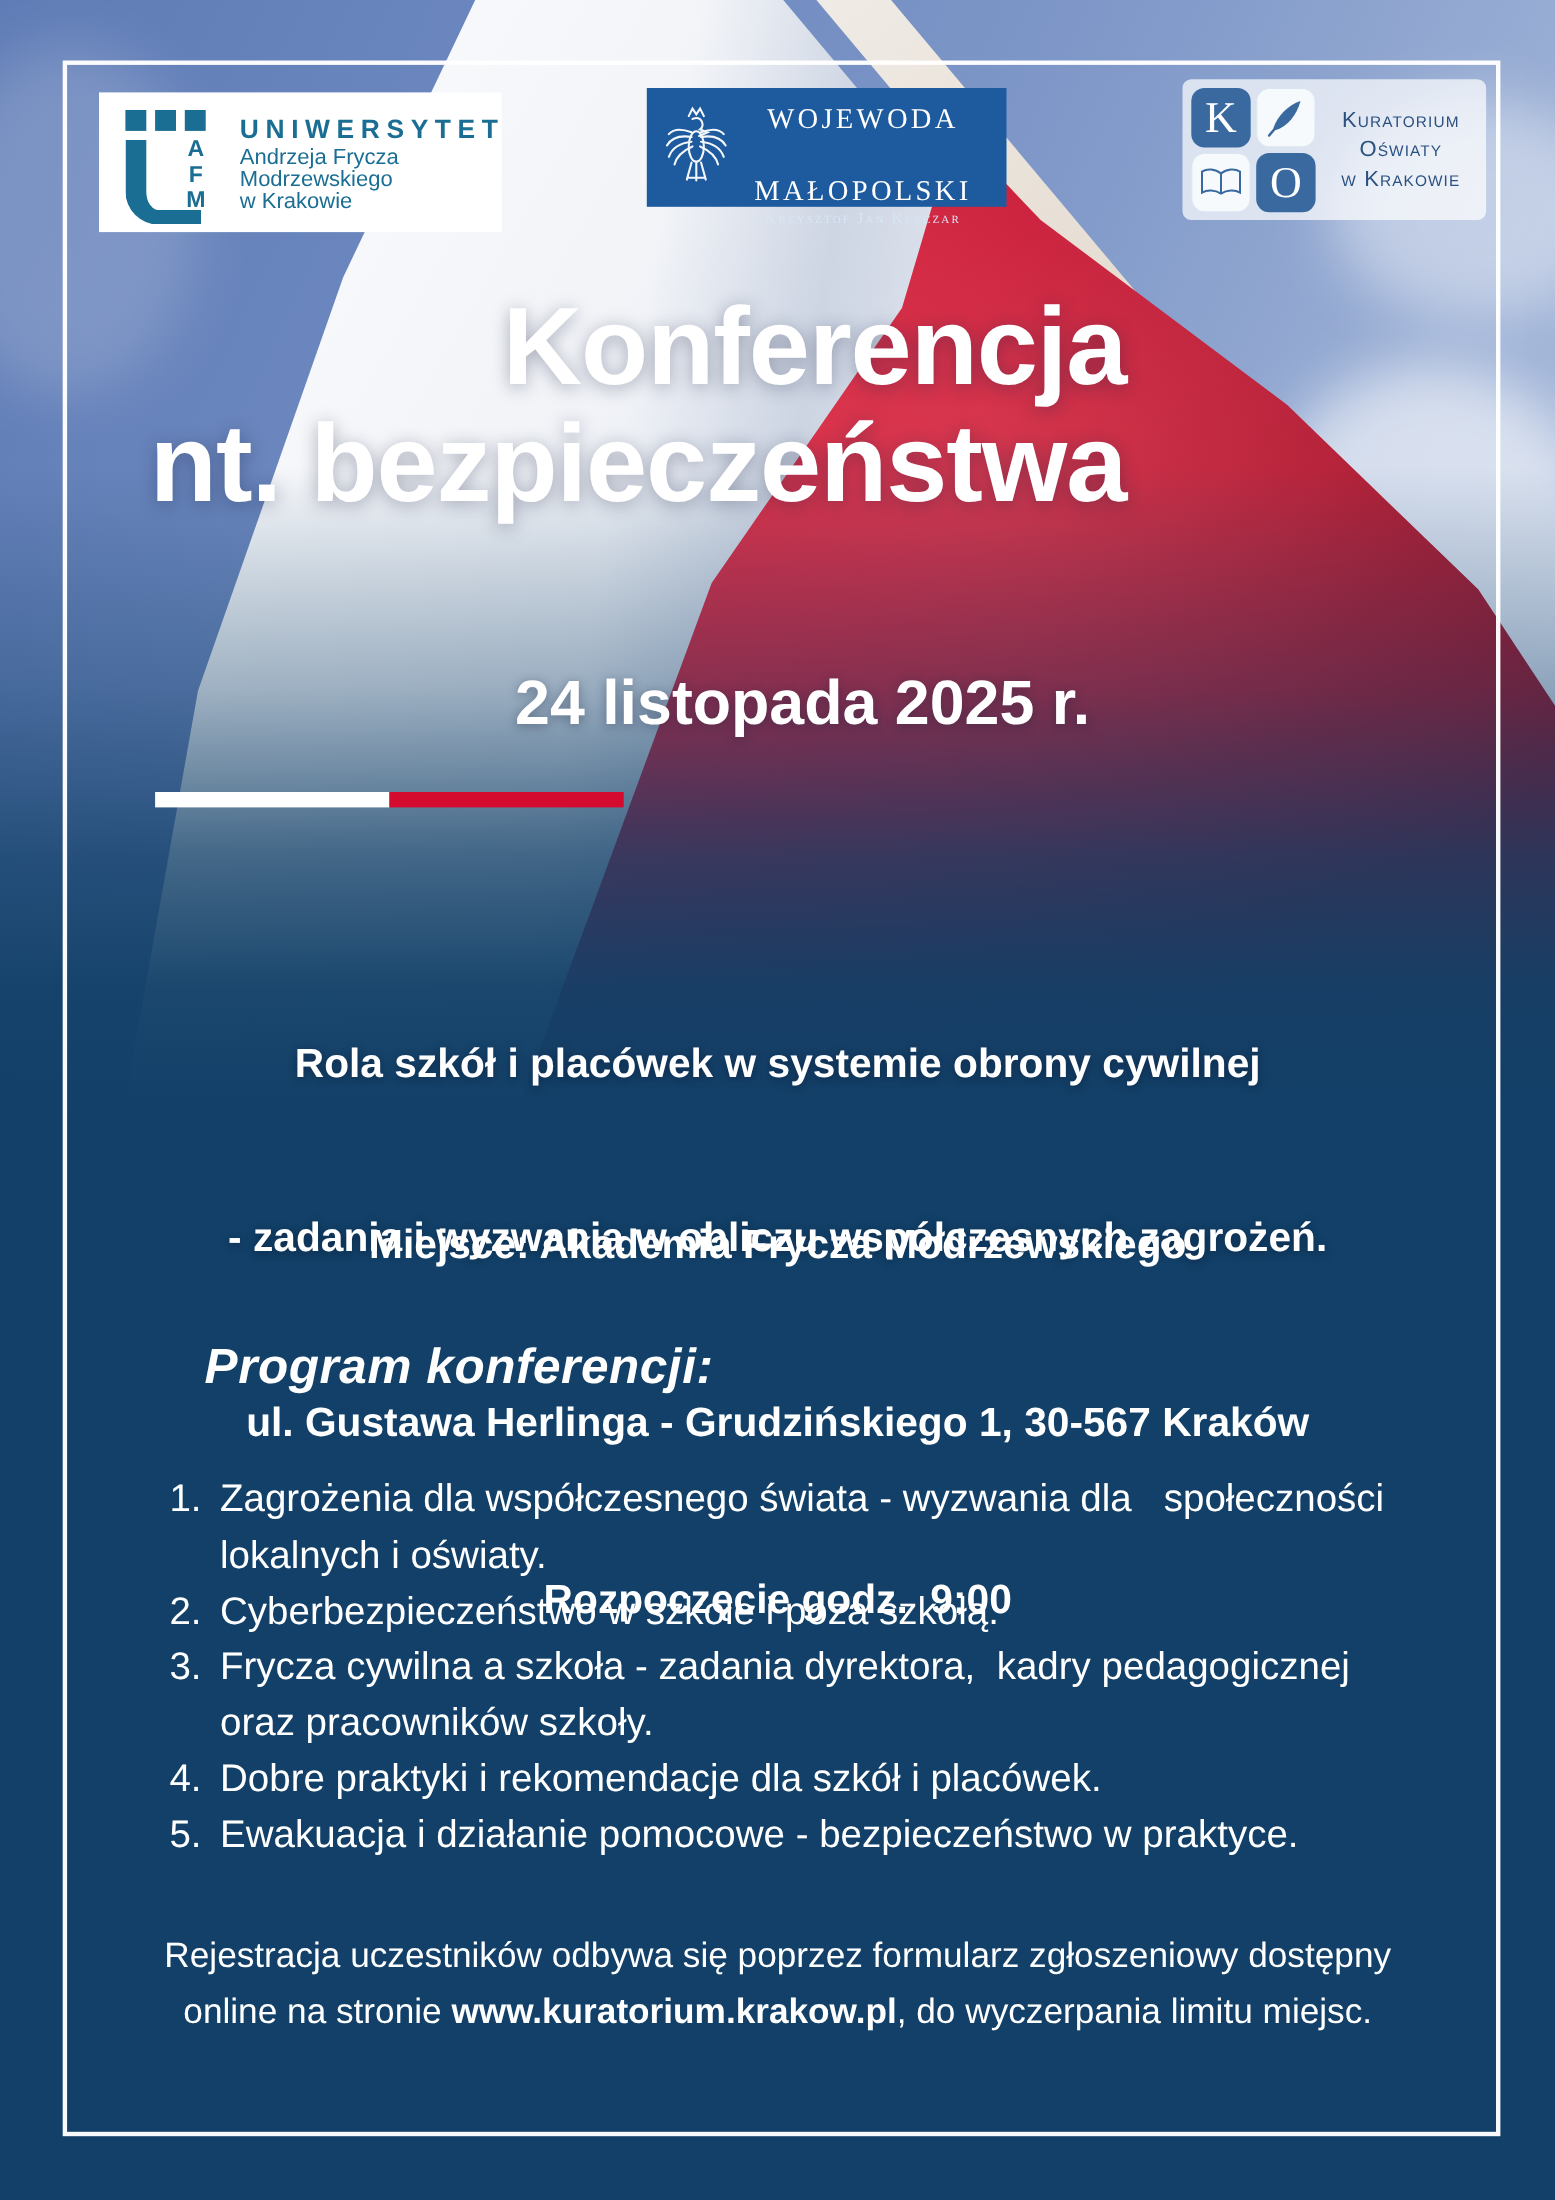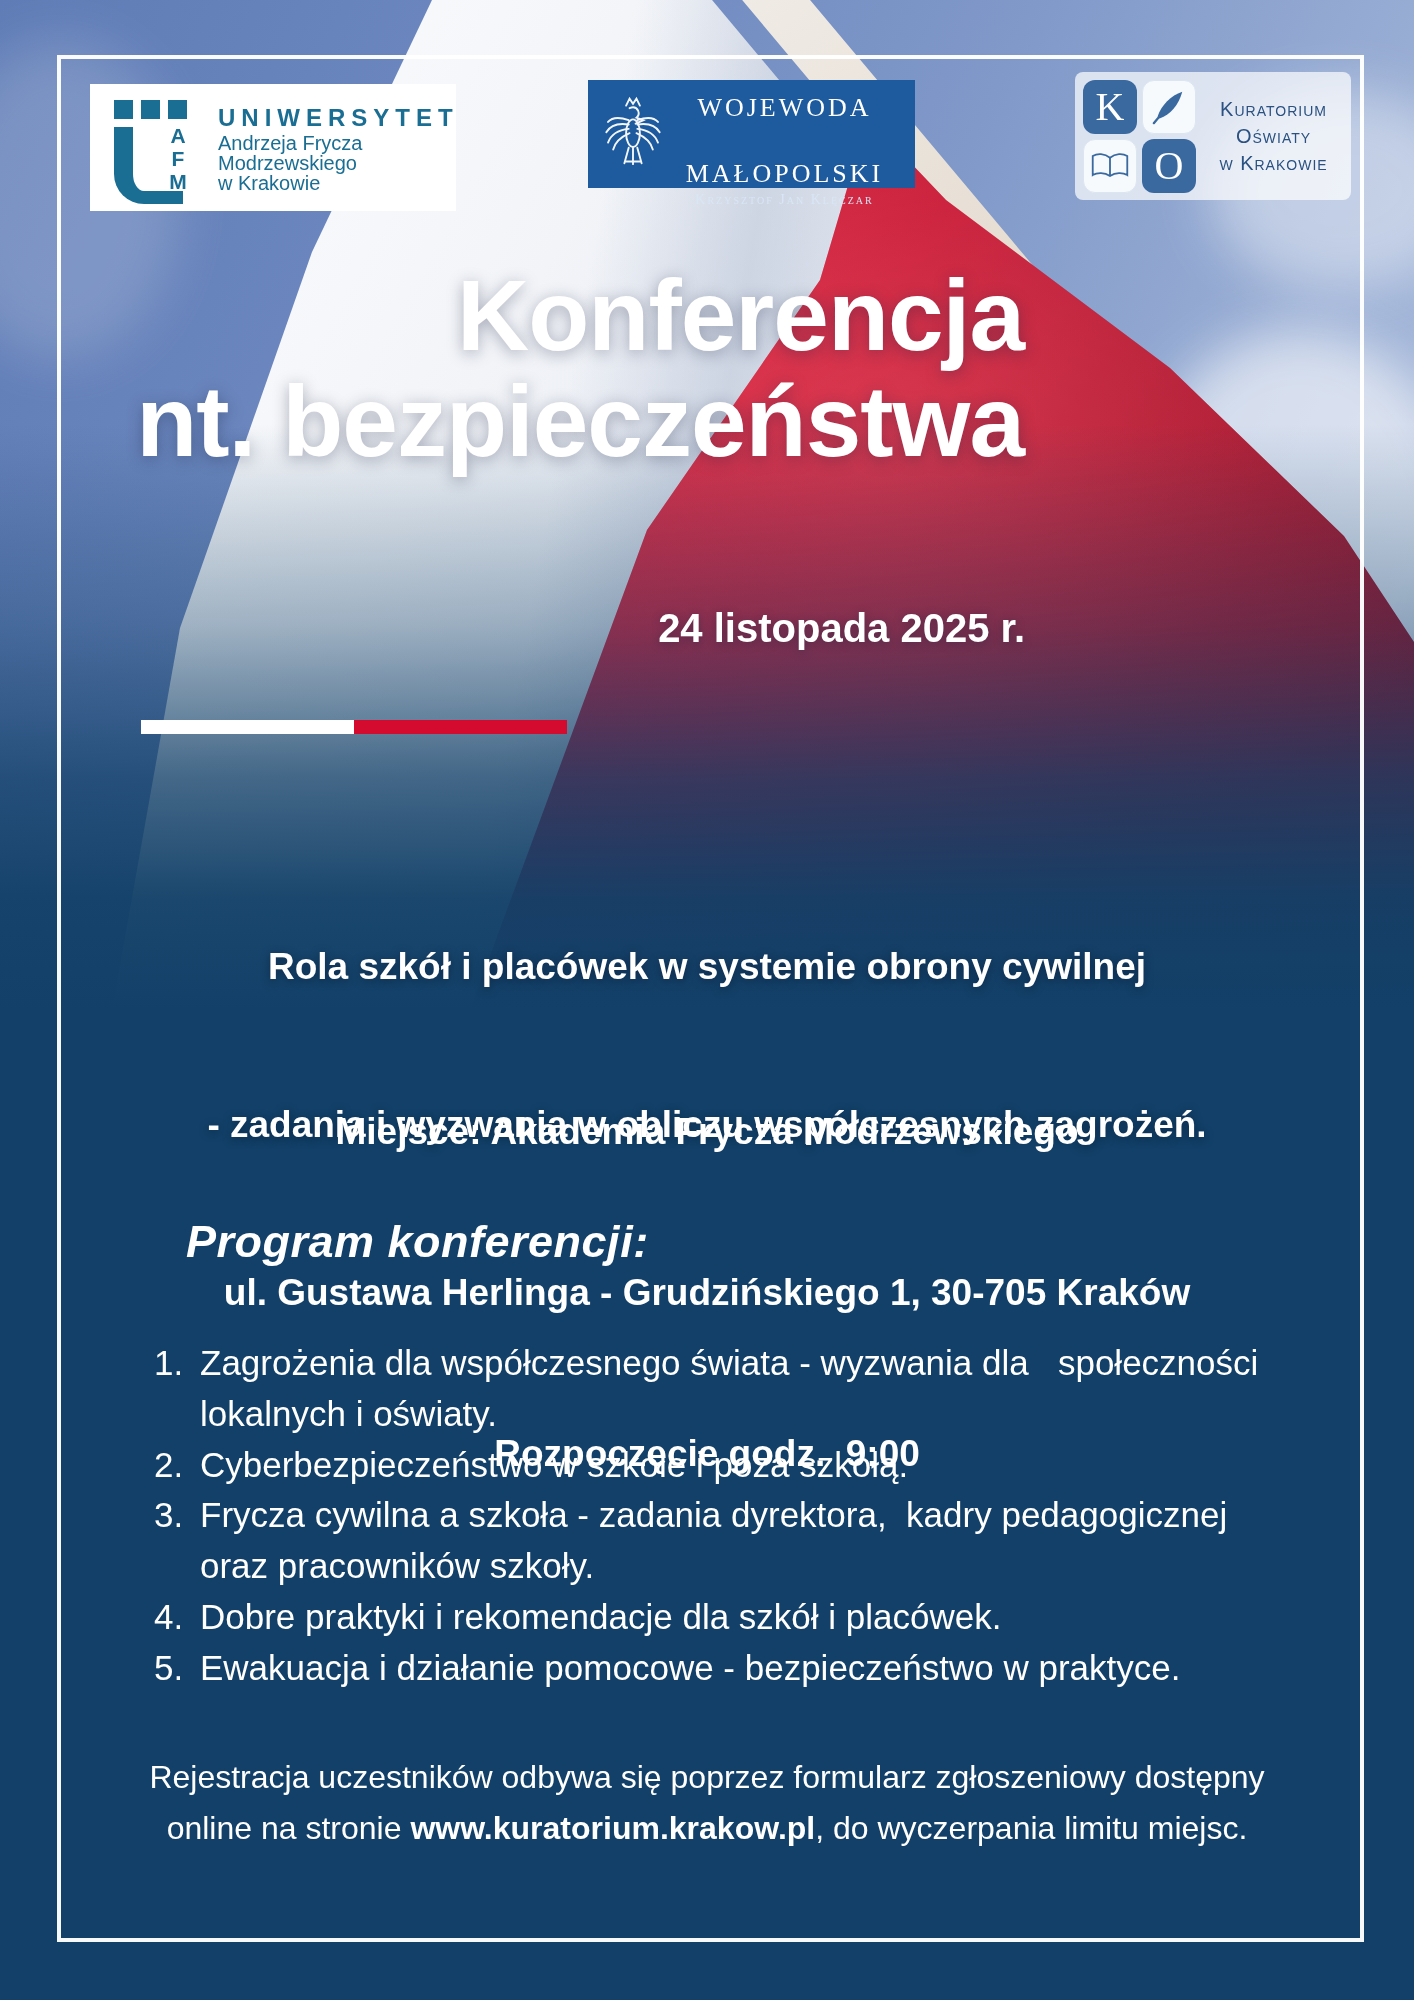--- a/index.html
+++ b/index.html
@@ -68,22 +68,22 @@
   .ko-cell{border-radius:12px;display:flex;align-items:center;justify-content:center;}
   .ko-cell.blue{background:#39699f;color:#ffffff;font-family:"Liberation Serif",serif;font-size:40px;}
   .ko-cell.light{background:#f6fafd;border:1px solid #dce6f1;box-sizing:border-box;}
   .ko-text{flex:1;text-align:center;color:#2a5181;font-family:Liberation Sans, sans-serif;
     font-variant:small-caps;font-size:20px;line-height:27px;letter-spacing:1px;}
 
   
   .title{position:absolute;top:250px;right:390px;z-index:10;text-align:right;color:#ffffff;
     font-size:100px;font-weight:700;line-height:1.06;letter-spacing:-1px;
     text-shadow:0 3px 16px rgba(25,35,65,.35);margin-top:12px;}
-  .date{position:absolute;top:606px;right:389px;z-index:10;color:#ffffff;
-    font-size:40px;font-weight:700;text-shadow:0 2px 10px rgba(25,35,65,.4);}
+  .date{position:absolute;top:606px;right:423px;z-index:10;color:#ffffff;
+    font-size:57px;font-weight:700;text-shadow:0 2px 10px rgba(25,35,65,.4);}
   .divider{position:absolute;top:720px;left:141px;width:426px;height:14px;z-index:10;display:flex;}
   .divider .w{flex:1;background:#ffffff;}
   .divider .r{flex:1;background:#d40a2e;}
 
   .subtitle{position:absolute;top:836px;left:60px;right:60px;z-index:10;text-align:center;
     color:#ffffff;font-size:37px;font-weight:700;line-height:1.42;
     text-shadow:0 2px 8px rgba(8,22,46,.5);white-space:pre-wrap;}
 
   .venue{position:absolute;top:998px;left:60px;right:60px;z-index:10;text-align:center;
     color:#ffffff;font-size:37px;font-weight:700;line-height:1.45;white-space:pre-wrap;}
@@ -199,21 +199,21 @@
     <div class="r"></div>
   </div>
 
   <div class="subtitle">
     <div>Rola szkół i placówek w systemie obrony cywilnej</div>
     <div>- zadania i wyzwania w obliczu współczesnych zagrożeń.</div>
   </div>
 
   <div class="venue">
     <div>Miejsce: Akademia Frycza Modrzewskiego</div>
-    <div>ul. Gustawa Herlinga - Grudzińskiego 1, 30-705 Kraków</div>
+    <div>ul. Gustawa Herlinga - Grudzińskiego 1, 30-567 Kraków</div>
     <div>Rozpoczęcie godz.  9:00</div>
   </div>
 
   <div class="program-heading">Program konferencji:</div>
 
   <div class="program-list">
     <div class="pitem">
       <span class="num">1.</span>
       <span class="txt">Zagrożenia dla współczesnego świata - wyzwania dla   społeczności lokalnych i oświaty.</span>
     </div>

